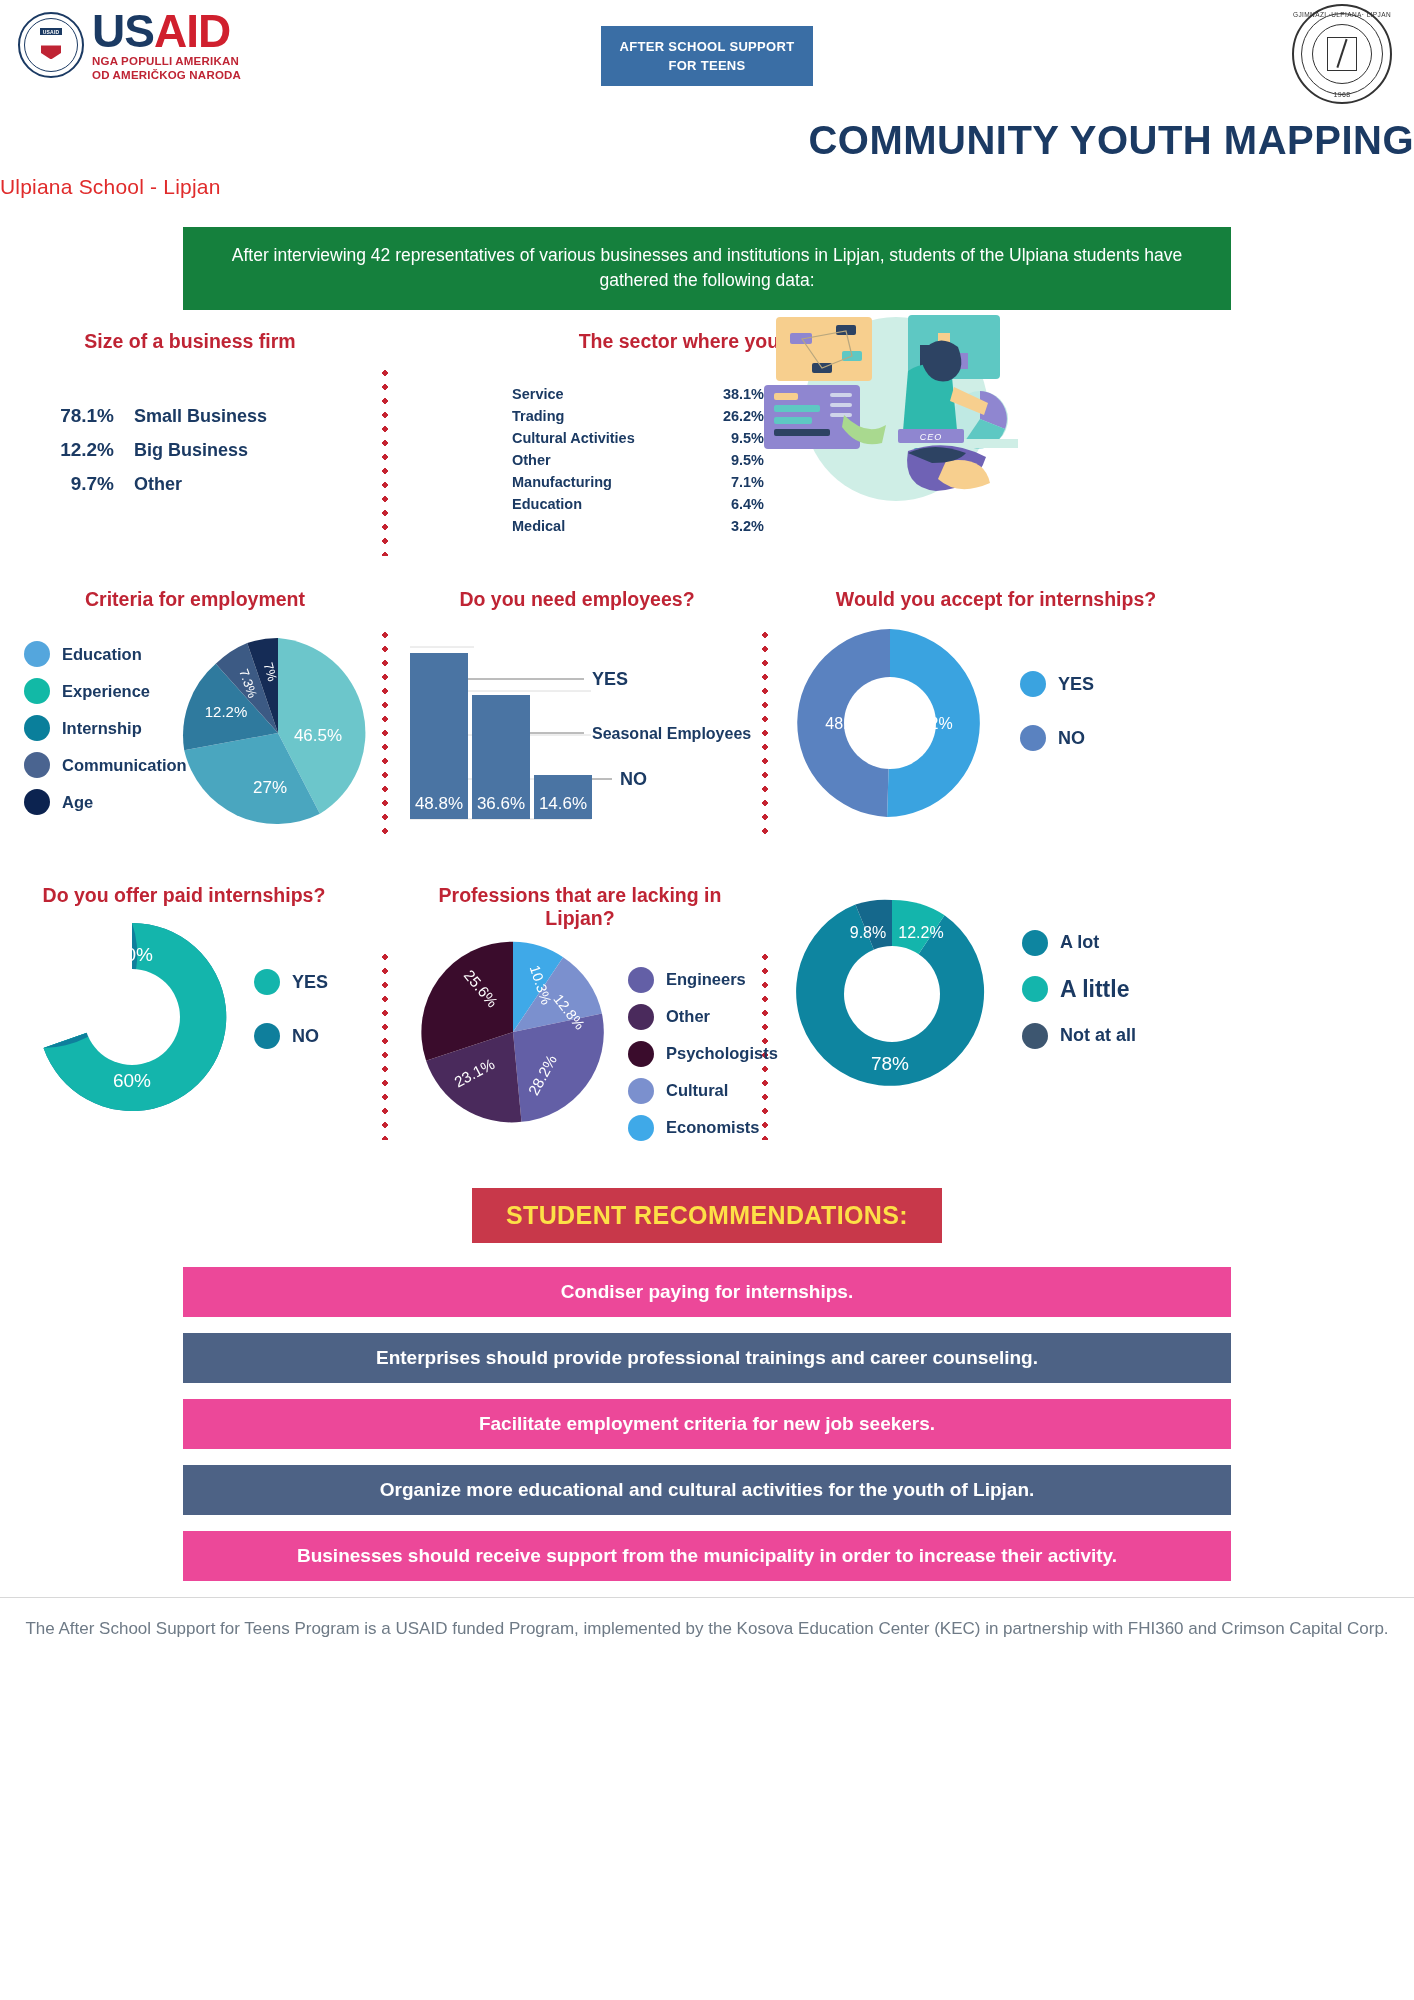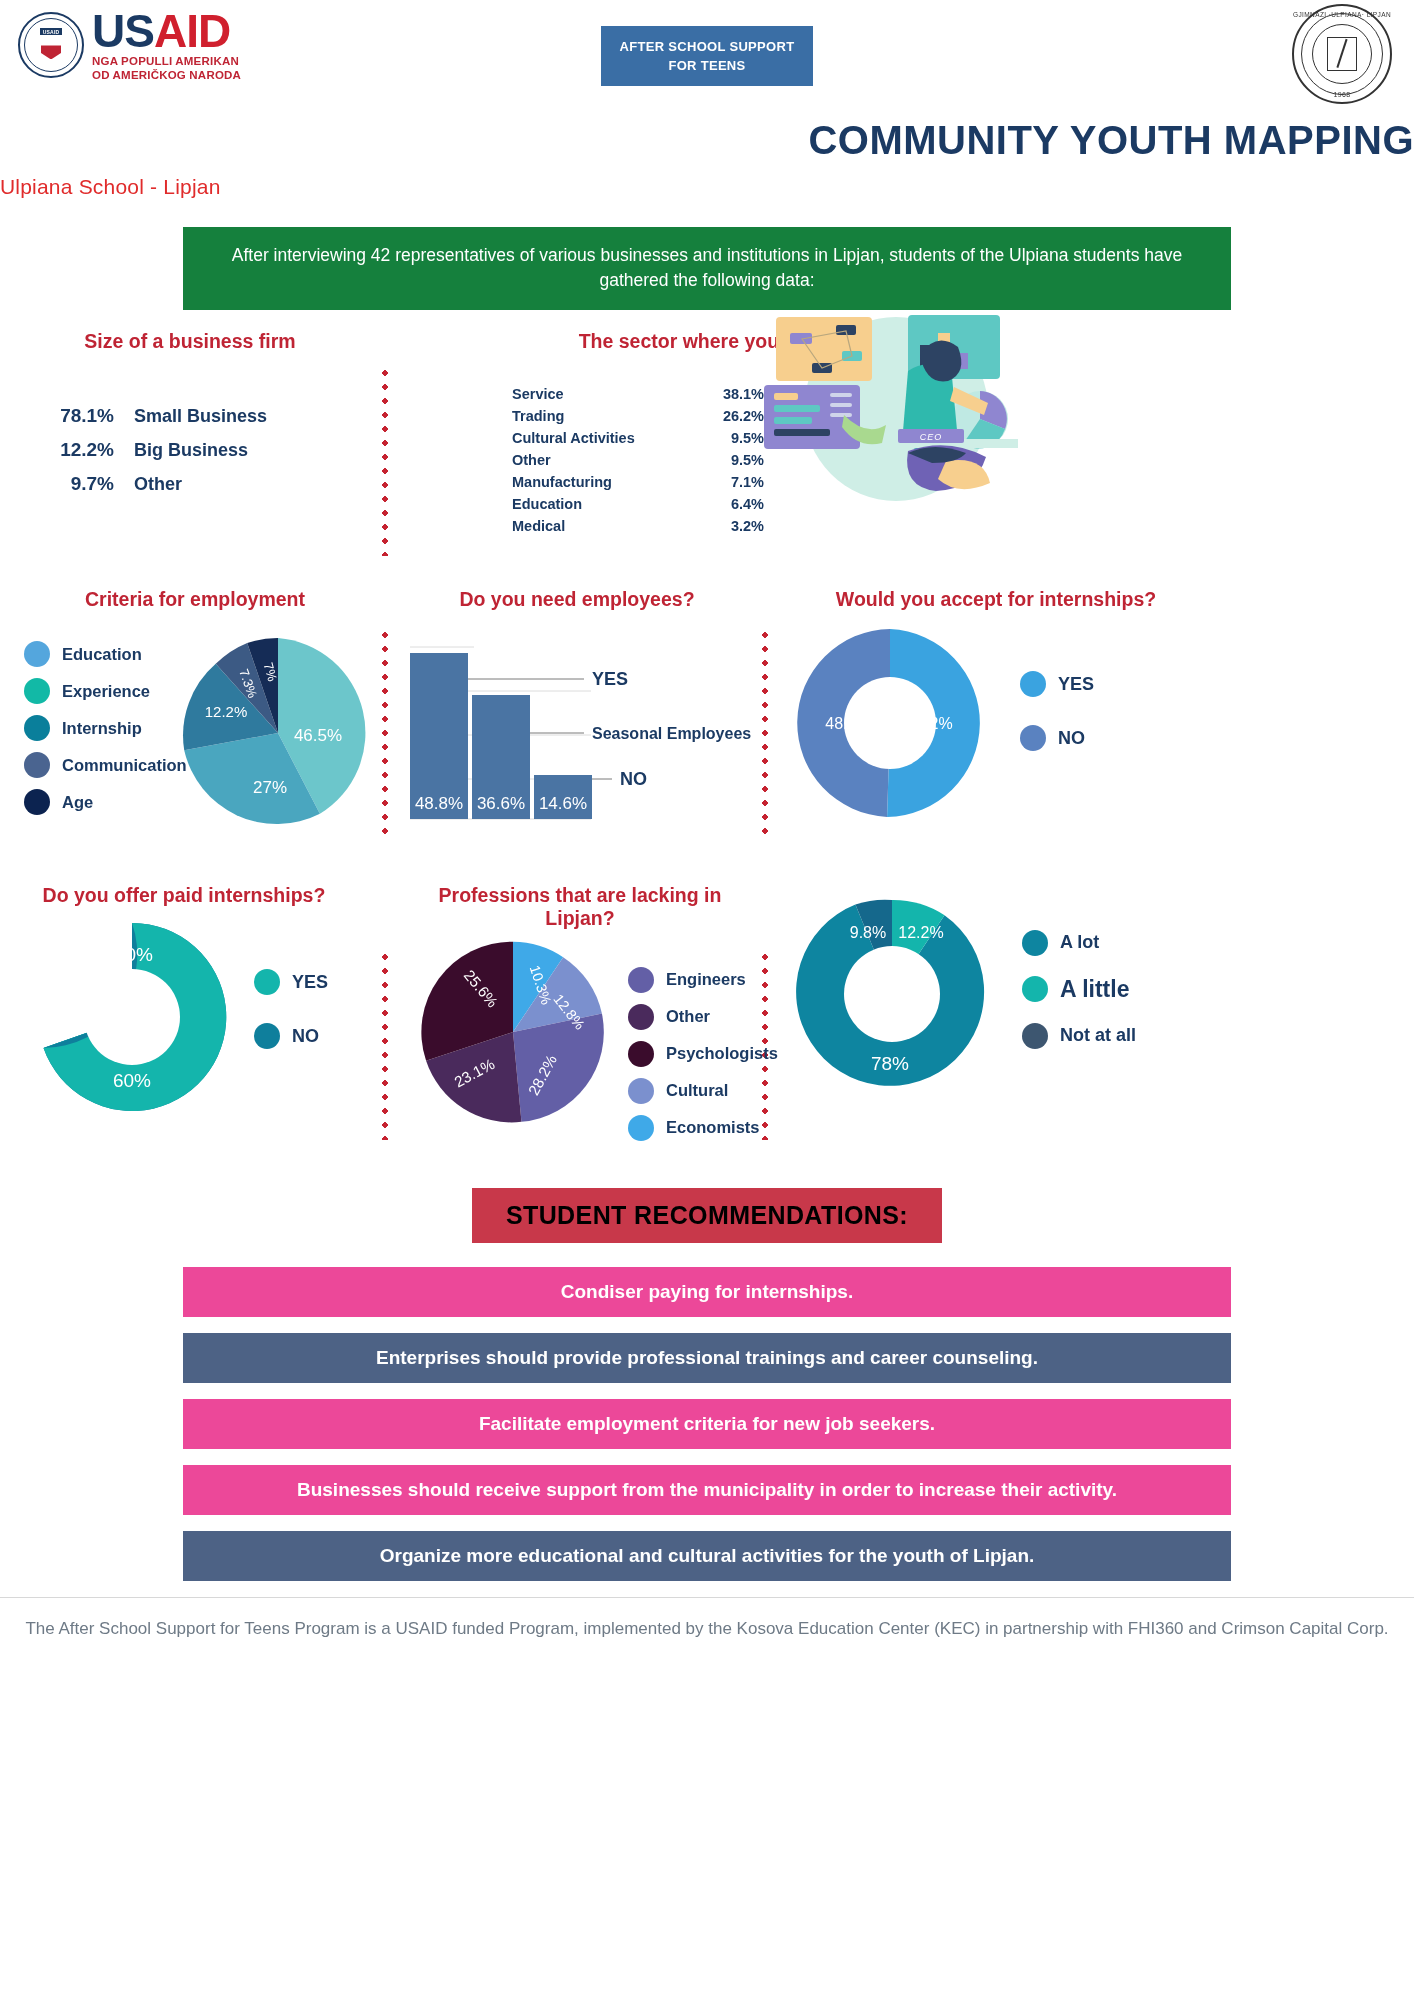--- a/index.html
+++ b/index.html
@@ -119,21 +119,21 @@
   .legend .lt { margin-left:12px; font-size:16.5px; font-weight:bold; color:#1b3a63; }
 
   
   .row3 { position:relative; height:280px; margin-top:16px; }
   .r3-a { position:absolute; left:10px; top:0; width:370px; }
   .r3-b { position:absolute; left:396px; top:0; width:362px; }
   .r3-c { position:absolute; left:770px; top:0; width:634px; }
 
   
   .rec-head {
-    width:470px; margin:24px auto 0 auto; background:#c8384a; color:#000000;
+    width:470px; margin:24px auto 0 auto; background:#c8384a; color:#fde047;
     text-align:center; font-size:25px; font-weight:bold; padding:13px 8px; letter-spacing:.4px;
   }
   .rec-list { margin-top:24px; }
   .rec-bar {
     width:1048px; margin:0 auto 16px auto; color:#fff; text-align:center;
     font-size:19px; font-weight:bold; padding:14px 0;
   }
   .rec-teal { background:#ec4899; }
   .rec-navy { background:#4d6285; }
 
@@ -484,19 +484,19 @@
         </div>
       </div>
     </div>
   </div>
 
   <div class="rec-head">STUDENT RECOMMENDATIONS:</div>
   <div class="rec-list">
     <div class="rec-bar rec-teal">Condiser paying for internships.</div>
     <div class="rec-bar rec-navy">Enterprises should provide professional trainings and career counseling.</div>
     <div class="rec-bar rec-teal">Facilitate employment criteria for new job seekers.</div>
+    <div class="rec-bar rec-navy">Organize more educational and cultural activities for the youth of Lipjan.</div>
     <div class="rec-bar rec-teal">Businesses should receive support from the municipality in order to increase their activity.</div>
-    <div class="rec-bar rec-navy">Organize more educational and cultural activities for the youth of Lipjan.</div>
   </div>
 
   <div class="footer-rule"></div>
   <div class="footer">The After School Support for Teens Program is a USAID funded Program, implemented by the Kosova Education Center (KEC) in partnership with FHI360 and Crimson Capital Corp.</div>
 </div>
 
 </body></html>

